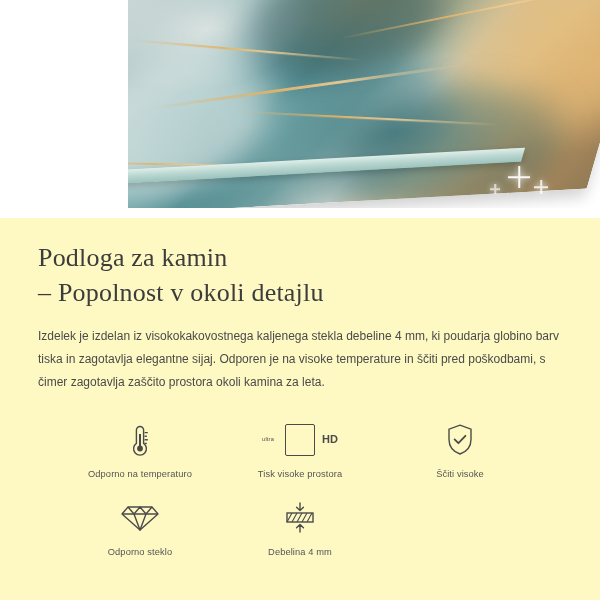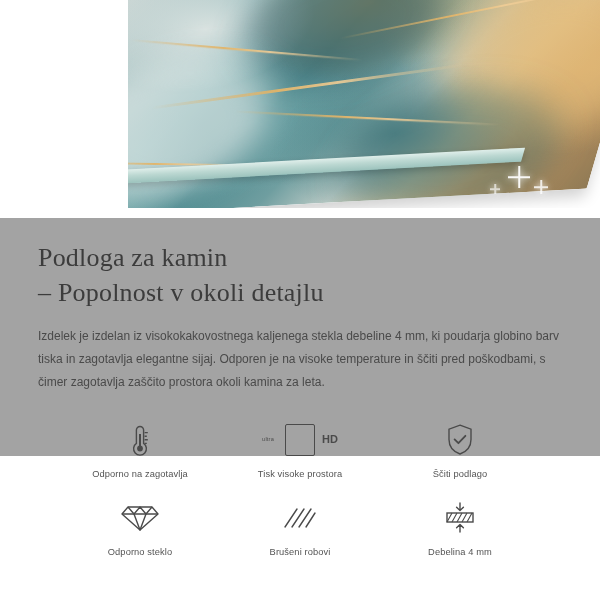--- a/index.html
+++ b/index.html
@@ -9,22 +9,22 @@
   body {
     width: 600px;
     height: 600px;
     background: #ffffff;
     font-family: "Liberation Sans", sans-serif;
     overflow: hidden;
   }
   .page {
     position: relative;
     width: 600px;
-    height: 456px;
-    background: #a3a3a3;
+    height: 600px;
+    background: #fef9c3;
   }
 
   
   .hero {
     position: relative;
     width: 600px;
     height: 218px;
     overflow: hidden;
     background: #ffffff;
   }
@@ -227,66 +227,55 @@
 
       <div class="feature">
         <div class="feature-icon">
           <svg width="34" height="36" viewBox="0 0 34 36" fill="none" stroke="#4a4a4a" stroke-width="1.4">
             <path d="M17 4.5a3.6 3.6 0 0 1 3.6 3.6v13.3a6.4 6.4 0 1 1-7.2 0V8.1A3.6 3.6 0 0 1 17 4.5z"></path>
             <circle cx="17" cy="26.5" r="2.9" fill="#4a4a4a" stroke="none"></circle>
             <rect x="16" y="12" width="2" height="13" fill="#4a4a4a" stroke="none"></rect>
             <path d="M21.6 10.6h3.2M21.6 14.2h2.2M21.6 17.8h3.2M21.6 21.4h2.2"></path>
           </svg>
         </div>
-        <div class="feature-label">Odporno na zagotavlja</div>
+        <div class="feature-label">Odporno na temperaturo</div>
       </div>
 
       <div class="feature">
         <div class="feature-icon">
           <div class="ultrahd">
             <span class="u-top">ultra</span>
             <span class="u-bot">HD</span>
           </div>
         </div>
         <div class="feature-label">Tisk visoke prostora</div>
       </div>
 
       <div class="feature">
         <div class="feature-icon">
           <svg width="36" height="38" viewBox="0 0 36 38" fill="none" stroke="#4a4a4a" stroke-width="1.4">
             <path d="M18 4.2l11 4v10.2c0 7-4.6 12.2-11 14.6-6.4-2.4-11-7.6-11-14.6V8.2l11-4z"></path>
             <path d="M12.6 18.4l3.8 3.8 7-7.4" stroke-width="1.8" stroke-linecap="round" stroke-linejoin="round"></path>
           </svg>
         </div>
-        <div class="feature-label">Ščiti podlago</div>
+        <div class="feature-label">Ščiti visoke</div>
       </div>
 
       <div class="feature">
         <div class="feature-icon">
           <svg width="40" height="34" viewBox="0 0 40 34" fill="none" stroke="#4a4a4a" stroke-width="1.4" stroke-linejoin="round">
             <path d="M8 6h24l6 7-18 16L2 13l6-7z"></path>
             <path d="M2 13h36"></path>
             <path d="M8 6l6 7 6-7 6 7 6-7"></path>
             <path d="M14 13l6 16 6-16"></path>
           </svg>
         </div>
         <div class="feature-label">Odporno steklo</div>
       </div>
 
-      <div class="feature">
-        <div class="feature-icon">
-          <svg width="38" height="30" viewBox="0 0 38 30" fill="none" stroke="#4a4a4a" stroke-width="1.4" stroke-linecap="round">
-            <path d="M4 24L16 6"></path>
-            <path d="M11 24L23 6"></path>
-            <path d="M18 24L30 6"></path>
-            <path d="M25 24L34 10"></path>
-          </svg>
-        </div>
-        <div class="feature-label">Brušeni robovi</div>
-      </div>
 
       <div class="feature">
         <div class="feature-icon">
           <svg width="38" height="36" viewBox="0 0 38 36" fill="none" stroke="#4a4a4a" stroke-width="1.4">
             <path d="M19 3v7M15.6 7.2L19 10.6 22.4 7.2" stroke-linecap="round" stroke-linejoin="round"></path>
             <rect x="6" y="13" width="26" height="9"></rect>
             <path d="M6 22l5-9M11 22l5-9M16 22l5-9M21 22l5-9M26 22l5-9" stroke-width="1.1"></path>
             <path d="M19 32v-7M15.6 27.8L19 24.4l3.4 3.4" stroke-linecap="round" stroke-linejoin="round"></path>
           </svg>
         </div>

